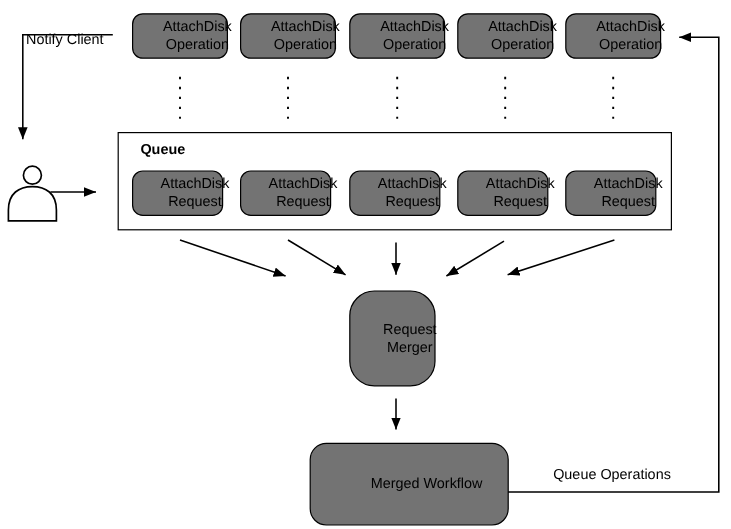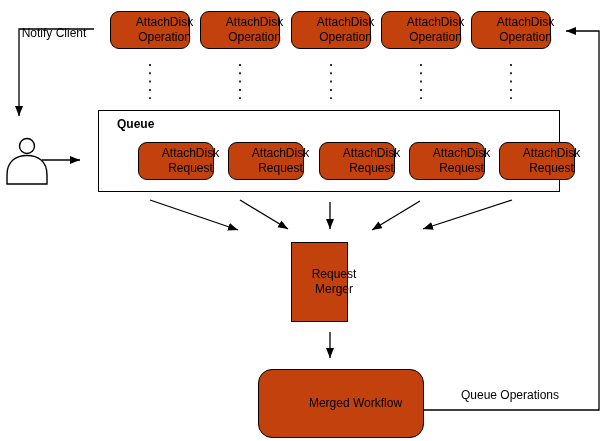--- a/index.html
+++ b/index.html
@@ -20,52 +20,52 @@
     position: absolute;
     left: 0;
     top: 0;
     width: 609px;
     height: 441px;
   }
   .node {
     position: absolute;
     box-sizing: border-box;
     border: 1.3px solid #000000;
-    background: #c2410c;
+    background: #737373;
     display: flex;
     align-items: center;
     justify-content: center;
     text-align: center;
     font-size: 12px;
     line-height: 15px;
     color: #000000;
     padding-left: 29px;
   }
   .rounded { border-radius: 9px; }
   .op-box    { top: 11px;  width: 80px; height: 38px; }
-  .req-box   { top: 142px; width: 76px; height: 38px; margin-left: 28px; }
+  .req-box   { top: 142px; width: 76px; height: 38px; }
   .col-1 { left: 110px; }
   .col-2 { left: 200px; }
   .col-3 { left: 291px; }
   .col-4 { left: 381px; }
   .col-5 { left: 471px; }
   .queue-box {
     position: absolute;
     box-sizing: border-box;
     left: 98px; top: 110px; width: 462px; height: 82px;
     border: 1.3px solid #000000;
     background: transparent;
   }
   .queue-title {
     position: absolute;
     left: 18px; top: 6px;
     font-size: 12px;
     font-weight: bold;
   }
-  .merger-box   { left: 291px; top: 242px; width: 57px;  height: 80px; }
+  .merger-box   { left: 291px; top: 242px; width: 72px;  height: 80px; border-radius: 21px; }
   .workflow-box { left: 258px; top: 369px; width: 166px; height: 69px; border-radius: 14px; }
   .float-label {
     position: absolute;
     font-size: 12px;
     line-height: 14px;
     text-align: center;
     color: #000000;
   }
   .notify-client-label     { left: 20px;  top: 6px;   width: 68px; margin-top: 20px;  }
   .notify-operations-label { left: 458px; top: 388px; width: 104px; }

